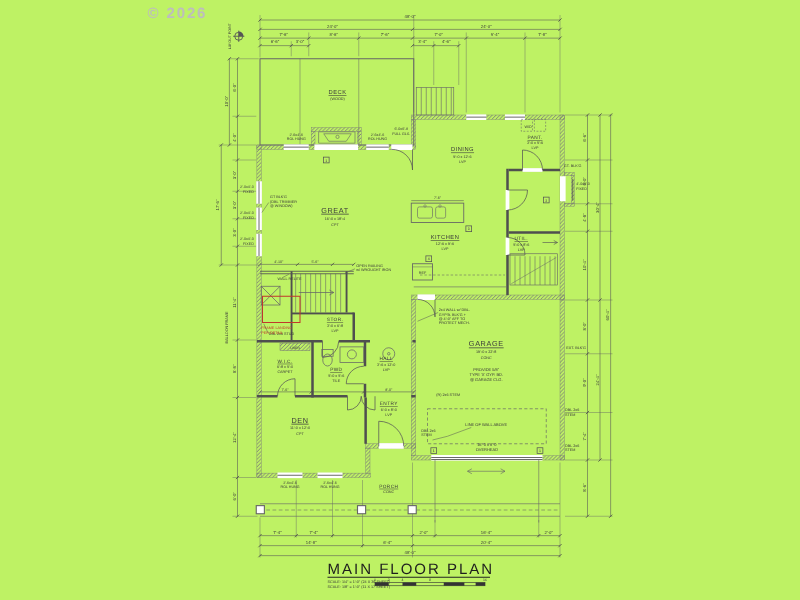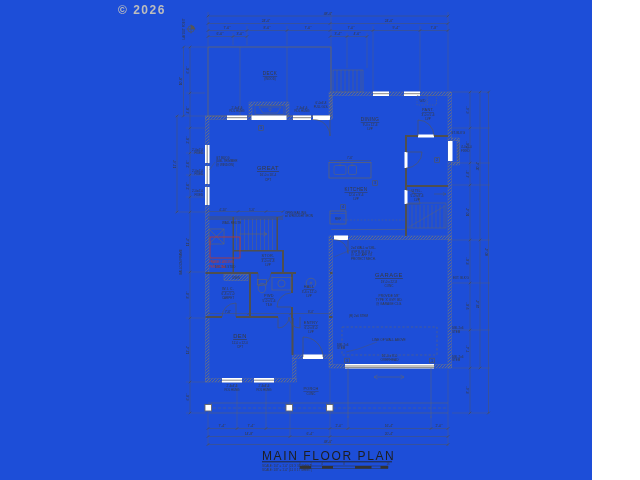--- a/index.html
+++ b/index.html
@@ -1,16 +1,16 @@
 <!DOCTYPE html>
 <html><head>
 <meta charset="utf-8">
 <style>
   html,body{margin:0;padding:0;background:#fff;}
-  #sheet{position:relative;width:592px;height:480px;background:#1d4ed8;overflow:hidden;text-align:center;}
+  #sheet{position:relative;width:640px;height:480px;background:#bef264;overflow:hidden;text-align:center;}
   svg{position:absolute;left:0;top:0;}
   text{fill:#3a3a3a;font-family:"Liberation Sans",sans-serif;}
   .mid{text-anchor:middle}.end{text-anchor:end}
   .rm{font-size:5.8px;letter-spacing:.5px;text-decoration:underline}
   .rm2{font-size:4.6px;letter-spacing:.4px;text-decoration:underline}
   .rm3{font-size:3.8px;letter-spacing:.3px;text-decoration:underline}
   .sub{font-size:3px}
   .d{font-size:3.4px}
   .n{font-size:3px}
   .n2{font-size:3.2px}

